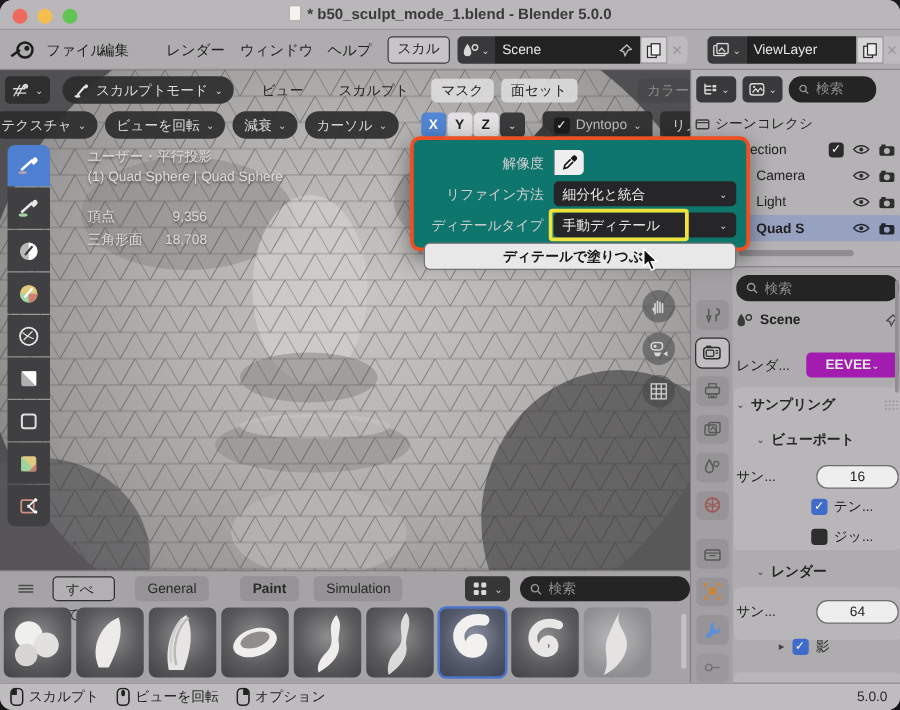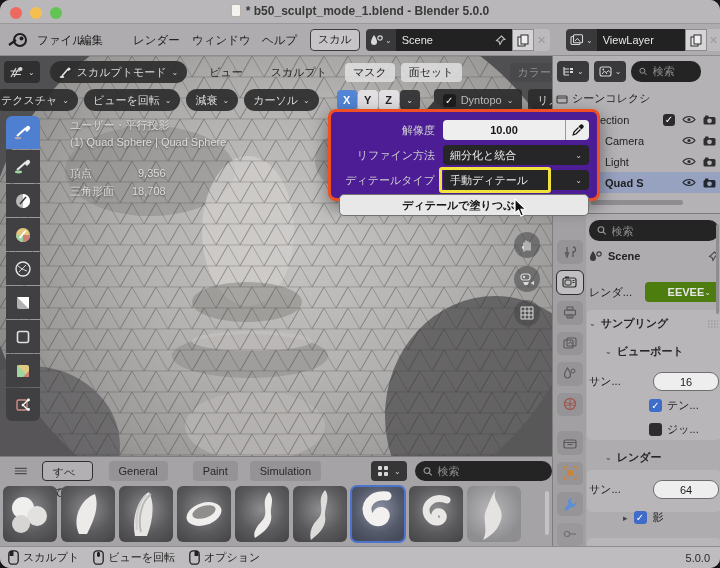--- a/index.html
+++ b/index.html
@@ -74,32 +74,32 @@
   .ol-row.sel { background:#97a2c0; border-radius:3px; }
   .ol-icons { position:absolute; right:5px; display:flex; gap:7px; align-items:center; }
   .ol-scroll { position:absolute; left:38px; top:144px; width:92px; height:5px; border-radius:3px; background:#8f8d8f; }
 
   #props { position:absolute; left:552px; top:214px; width:168px; height:332px; background:#aeacae; border-left:1px solid #7e7c7e; }
   .ptabs { position:absolute; left:0; top:0; width:33px; height:332px; background:#a2a0a2; display:flex; flex-direction:column; align-items:center; padding-top:26px; gap:7px; }
   .ptab { width:26px; height:24px; border-radius:5px; display:flex; align-items:center; justify-content:center; background:#969496; }
   .ptab.active { background:#c0bec0; outline:1.5px solid #2f2f2f; }
   .prow { position:absolute; left:36px; width:130px; display:flex; align-items:center; color:#222; }
   .whitefield { height:19px; background:#efeeef; border:1px solid #6f6d6f; border-radius:9px; color:#1c1c1c; display:flex; align-items:center; justify-content:center; }
-  .darkdrop { height:20px; background:#4d7c0f; border-radius:4px; color:#e6e6e6; display:flex; align-items:center; justify-content:flex-end; padding:0 8px; }
+  .darkdrop { height:20px; background:#a21caf; border-radius:4px; color:#e6e6e6; display:flex; align-items:center; justify-content:center; padding:0 23px; }
   .sec { font-weight:bold; color:#262626; }
   .panelbg { position:absolute; left:34px; width:134px; background:#b8b6b8; }
   .props-scroll { position:absolute; right:1px; top:10px; width:3px; height:90px; border-radius:2px; background:#8f8d8f; }
 
   
   #statusbar { position:absolute; left:0; top:546px; width:720px; height:22px; background:#bebcbe; border-top:1px solid #8e8c8e; display:flex; align-items:center; padding:0 8px; gap:14px; color:#1f1f1f; }
   .hint { display:flex; align-items:center; gap:4px; }
   .version { position:absolute; right:10px; color:#2a2a2a; }
 
   
-  #popup { position:absolute; left:328px; top:109px; width:272px; height:92px; background:#4c1d95; border:3px solid #f04f23; border-radius:8px; z-index:50; box-shadow:0 6px 18px rgba(0,0,0,.45); padding:7px 8px; }
+  #popup { position:absolute; left:328px; top:109px; width:272px; height:92px; background:#0f766e; border:3px solid #f04f23; border-radius:8px; z-index:50; box-shadow:0 6px 18px rgba(0,0,0,.45); padding:7px 8px; }
   .p-arrow { position:absolute; left:96px; top:-12px; width:0; height:0; border-left:8px solid transparent; border-right:8px solid transparent; border-bottom:9px solid #3a393b; }
   .prow-p { display:flex; align-items:center; height:22px; margin-bottom:3px; }
   .plabel { width:104px; text-align:right; color:#cfcfcf; padding-right:8px; white-space:nowrap; }
   .numfield { flex:1; height:20px; background:#efeeef; border-radius:4px 0 0 4px; color:#161616; display:flex; align-items:center; justify-content:center; font-weight:bold; }
   .dropperbtn { width:24px; height:20px; background:#efeeef; border-left:1px solid #9a9a9a; border-radius:0 4px 4px 0; display:flex; align-items:center; justify-content:center; }
   .pdrop { flex:1; height:20px; background:#262527; border-radius:4px; color:#ededed; display:flex; align-items:center; justify-content:space-between; padding:0 7px; position:relative; }
   .ylbox { position:absolute; left:-4px; top:-3px; width:112px; height:26px; border:3px solid #f2e33c; border-radius:3px; pointer-events:none; }
   .floodbtn { height:22px; margin-top:2px; background:#e9e8e9; border:1px solid #747274; border-radius:5px; color:#161616; display:flex; align-items:center; justify-content:center; font-weight:bold; }
 
   #cursor { position:absolute; left:512px; top:198px; z-index:60; }
@@ -356,21 +356,21 @@
       </div>
   </div>
 
   <div id="shelf">
     <div class="shelf-head">
       <svg width="16" height="10" viewBox="0 0 16 10" style="margin:0 14px 0 14px;">
           <path d="M1 2 H15 M1 5 H15 M1 8 H15" stroke="#4c4c4c" stroke-width="1.4"></path>
         </svg>
       <div class="stab active">すべて</div>
       <div class="stab plain" style="margin-left:16px;">General</div>
-      <div class="stab plain" style="margin-left:25px;">Paint</div>
+      <div class="stab plain" style="margin-left:25px;font-weight:bold;">Paint</div>
       <div class="stab plain" style="margin-left:12px;">Simulation</div>
       <div class="pill sq" style="margin-left:50px;height:20px;padding:0 6px;">
         <svg width="12" height="12" viewBox="0 0 12 12">
             <rect x="1" y="1" width="4" height="4" rx="1" fill="#d9d9d9"></rect>
             <rect x="7" y="1" width="4" height="4" rx="1" fill="#d9d9d9"></rect>
             <rect x="1" y="7" width="4" height="4" rx="1" fill="#d9d9d9"></rect>
             <rect x="7" y="7" width="4" height="4" rx="1" fill="#d9d9d9"></rect>
           </svg>
         <span class="chev">⌄</span>
       </div>
@@ -696,21 +696,20 @@
         </svg>
       <span>オプション</span>
     </span>
     <span class="version">5.0.0</span>
   </div>
 
   <div id="popup">
     <div class="p-arrow"></div>
     <div class="prow-p">
       <span class="plabel">解像度</span>
-      <div class="numfield">10.00</div>
       <div class="dropperbtn">
         <svg width="12" height="12" viewBox="0 0 12 12">
             <path d="M8 1 a2 2 0 0 1 3 3 L9.5 5.5 L6.5 2.5Z" fill="#161616"></path>
             <path d="M6.5 3.5 L2 8 L1.2 10.8 L4 10 L8.5 5.5" fill="none" stroke="#161616" stroke-width="1.3"></path>
           </svg>
       </div>
     </div>
     <div class="prow-p">
       <span class="plabel">リファイン方法</span>
       <div class="pdrop">

